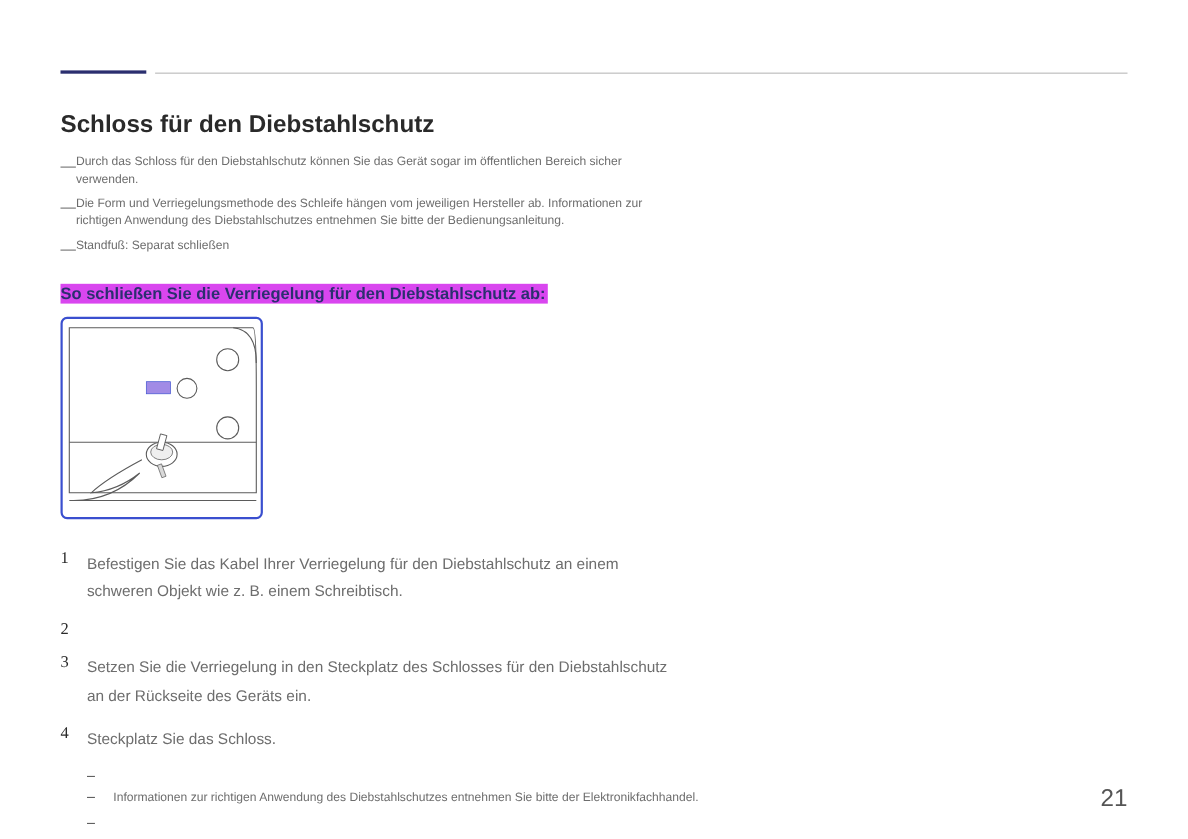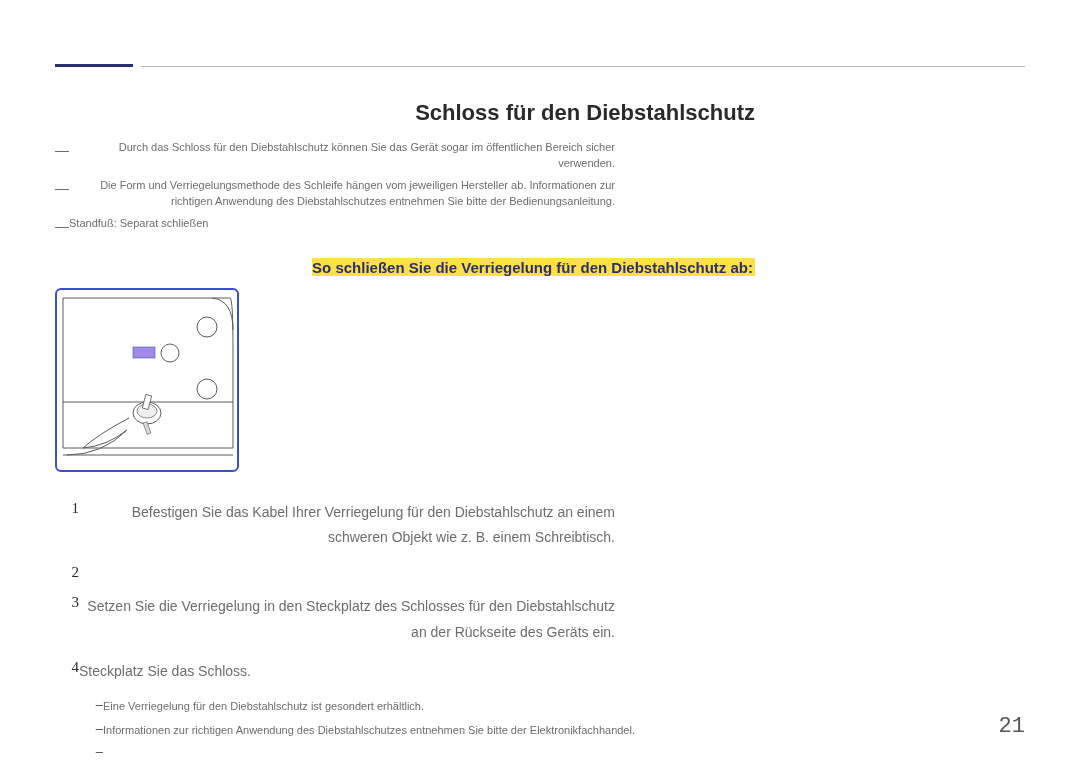--- a/index.html
+++ b/index.html
@@ -30,21 +30,20 @@
       height: 1px;
       background: #b8b8b8;
       margin-left: 8px;
       margin-top: 1px;
     }
     .content {
       position: absolute;
       left: 55px;
       top: 100px;
       width: 700px;
-      text-align: right;
     }
     .h2 {
       font-size: 22px;
       font-weight: 700;
       color: #2a2a2a;
       margin-bottom: 14px;
     }
     .note-item {
       display: flex;
       font-size: 11px;
@@ -56,21 +55,21 @@
     .dash {
       flex: 0 0 auto;
       width: 14px;
       font-size: 14px;
     }
     .subheading {
       margin-top: 16px;
       font-size: 15px;
       font-weight: 700;
       color: #2b2f6f;
-      background: #fde047;
+      background: #d946ef;
       display: inline-block;
       padding: 1px 2px 0 0;
       margin-bottom: 12px;
     }
     .diagram {
       width: 184px;
       height: 184px;
       border: 2px solid #3a4fcf;
       border-radius: 6px;
       position: relative;
@@ -114,21 +113,21 @@
     }
     .sub-text {
       font-size: 11px;
       color: #6d6d6d;
       line-height: 1.6;
     }
     .page-number {
       position: absolute;
       right: 55px;
       bottom: 24px;
-      font-family: Liberation Mono, monospace;
+      font-family: Liberation Sans, sans-serif;
       font-size: 22px;
       color: #555555;
       margin-left: 20px;
     }
   </style>
 </head>
 <body>
 
 <div class="top-line-wrap">
   <div class="accent-bar"></div>
@@ -200,21 +199,20 @@
     </li>
     <li class="ol-item">
       <span class="ol-num">4</span>
       <span class="ol-text">Steckplatz Sie das Schloss.</span>
     </li>
   </ol>
 
   <div class="sublist">
     <div class="sub-item">
       <span class="sub-bullet">‒</span>
-      <span class="sub-text">Eine Verriegelung für den Diebstahlschutz ist gesondert erhältlich.</span>
     </div>
     <div class="sub-item">
       <span class="sub-bullet">‒</span>
       <span class="sub-text">Informationen zur richtigen Anwendung des Diebstahlschutzes entnehmen Sie bitte der Elektronikfachhandel.</span>
     </div>
     <div class="sub-item">
       <span class="sub-bullet">‒</span>
     </div>
   </div>
 

